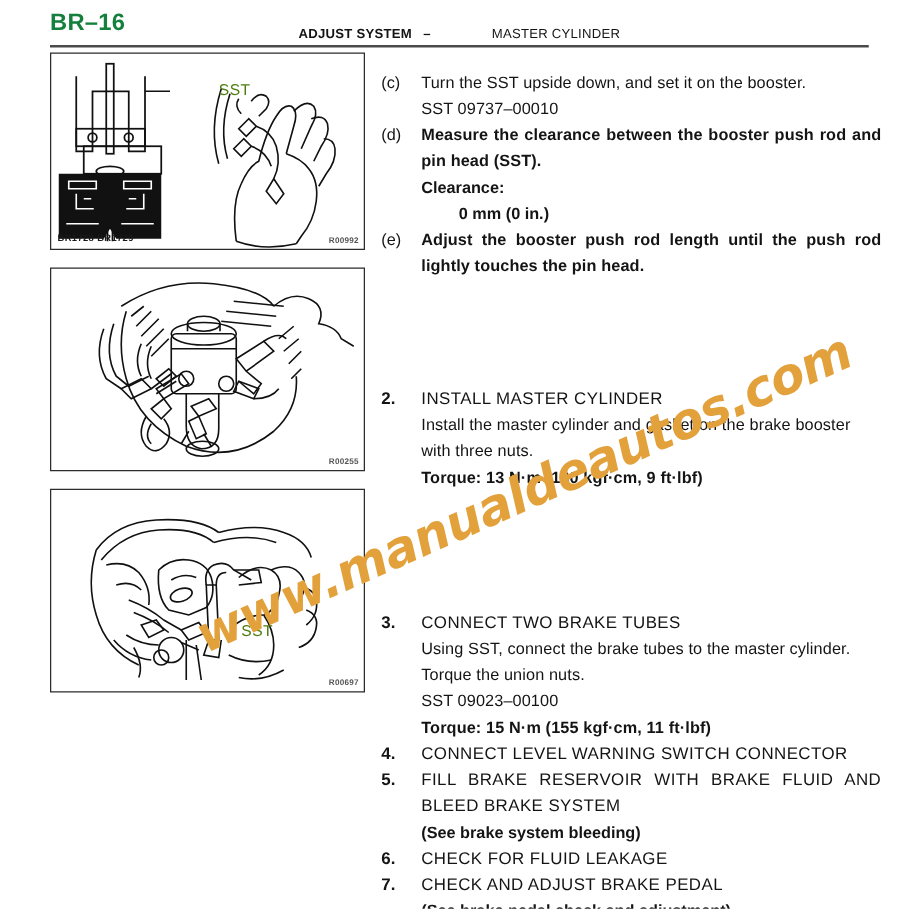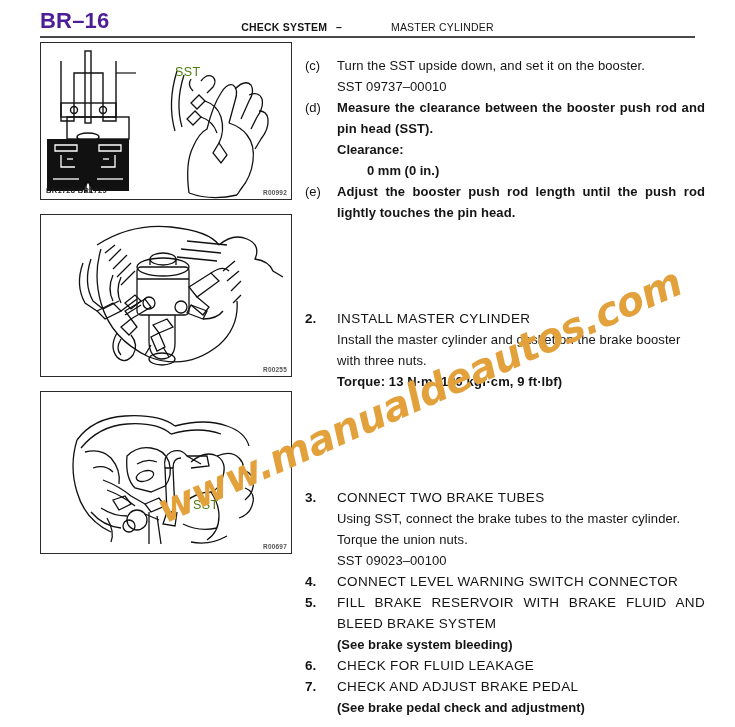--- a/index.html
+++ b/index.html
@@ -14,24 +14,24 @@
     overflow: hidden;
     font-family: "Liberation Sans", sans-serif;
     color: #141414;
   }
 
   
   #page-number {
     position: absolute;
     left: 40px;
     top: 8px;
-    font-size: 22px;
+    font-size: 19px;
     font-weight: bold;
     letter-spacing: 0.2px;
-    color: #4c1d95;
+    color: #15803d;
   }
   #header-center {
     position: absolute;
     left: 0;
     top: 21px;
     width: 735px;
     text-align: center;
     font-size: 10.5px;
     white-space: nowrap;
   }
@@ -180,21 +180,21 @@
     letter-spacing: -0.5px;
     white-space: nowrap;
   }
 </style>
 </head>
 <body>
 
 <div id="page-number">BR–16</div>
 
 <div id="header-center">
-  <span class="sys">CHECK SYSTEM</span><span class="dash">–</span><span class="sub">MASTER CYLINDER</span>
+  <span class="sys">ADJUST SYSTEM</span><span class="dash">–</span><span class="sub">MASTER CYLINDER</span>
 </div>
 
 <div id="header-rule"></div>
 
 <div class="figure-box" id="figure-1">
   <svg class="fig-svg" width="250" height="156" viewBox="0 0 250 156">
     <g fill="none" stroke="#111" stroke-width="1.4">
 
       <path d="M20 18 L20 78 L33 78 L33 30 L62 30 L62 78 L75 78 L75 18"></path>
 
@@ -409,20 +409,21 @@
   <div class="gap-xl"></div>
 
   <div class="block">
     <div class="row">
       <div class="marker num">3.</div>
       <div class="body-text">
         <div class="heading">CONNECT TWO BRAKE TUBES</div>
         <div>Using SST, connect the brake tubes to the master cylinder.</div>
         <div>Torque the union nuts.</div>
         <div>SST  09023–00100</div>
+        <div class="bold">Torque: 15 N·m (155 kgf·cm, 11 ft·lbf)</div>
       </div>
     </div>
   </div>
 
   <div class="block">
     <div class="row">
       <div class="marker num">4.</div>
       <div class="body-text heading">CONNECT LEVEL WARNING SWITCH CONNECTOR</div>
     </div>
   </div>

